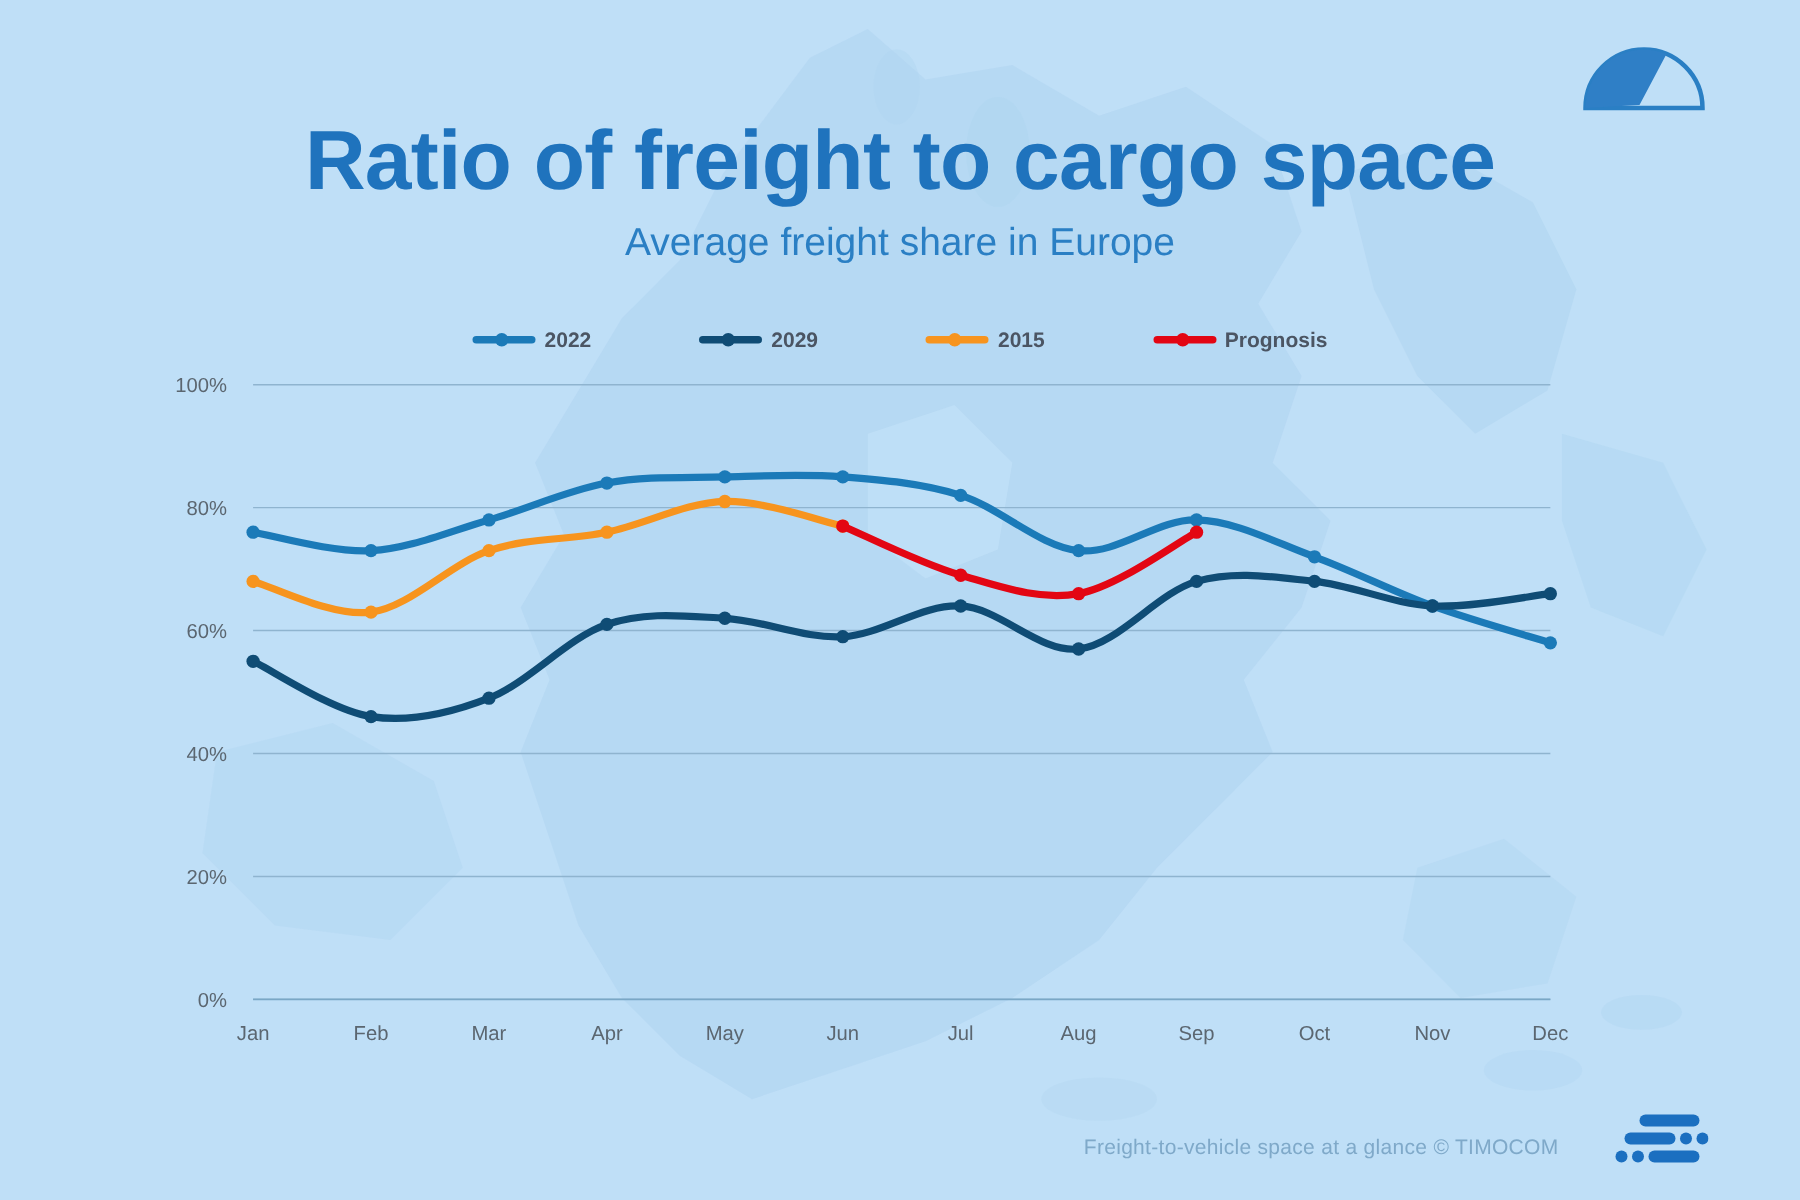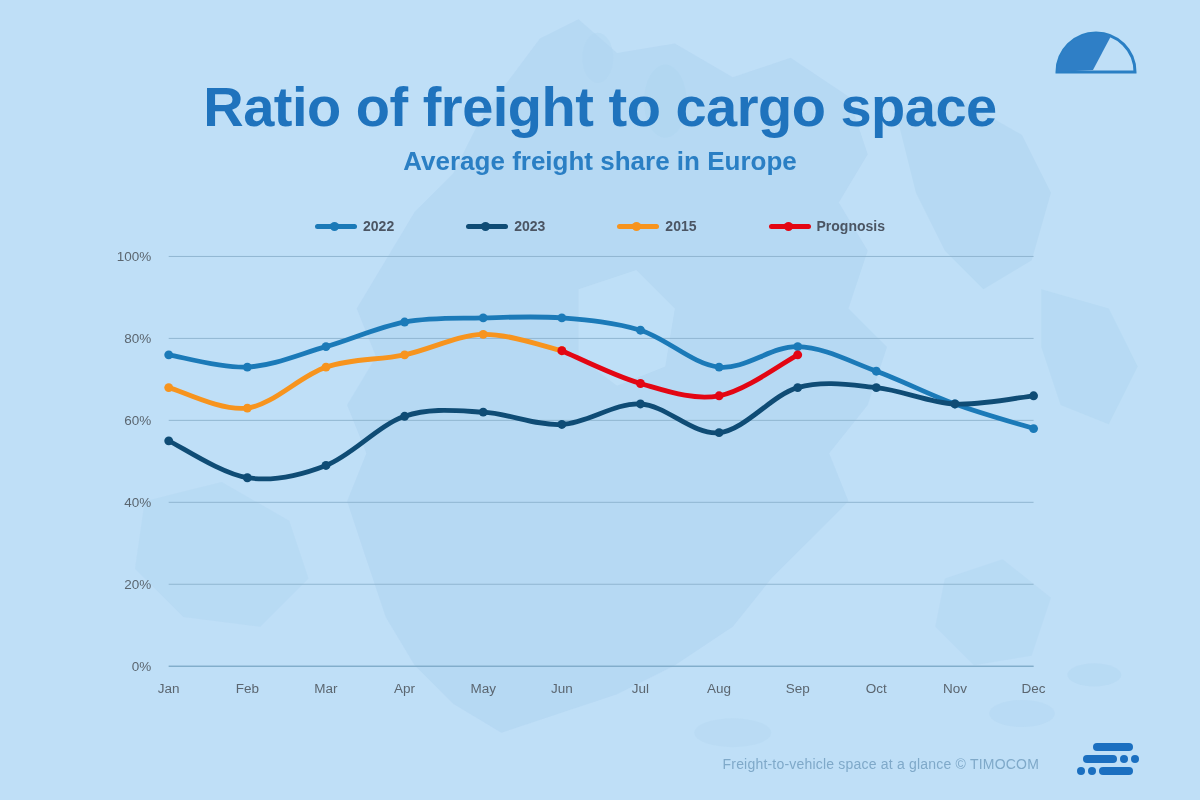--- a/index.html
+++ b/index.html
@@ -12,21 +12,21 @@
   #stage{position:absolute;inset:0;width:1157px;height:800px;}
   .map-layer{position:absolute;inset:0;pointer-events:none;}
   .chart-wrap{position:absolute;inset:0;}
   .title{
     position:absolute;left:0;top:78px;width:1200px;text-align:center;
     font-size:56px;font-weight:bold;color:#1f73bd;letter-spacing:-0.5px;
     line-height:1.05;
   }
   .subtitle{
     position:absolute;left:0;top:146px;width:1200px;text-align:center;
-    font-size:26px;color:#2a7fc4;font-weight:bold;
+    font-size:26px;color:#2a7fc4;font-weight:normal;
   }
   .legend{
     position:absolute;left:0;top:218px;width:1200px;
     display:flex;justify-content:center;gap:72px;align-items:center;
   }
   .legend-item{display:flex;align-items:center;gap:6px;font-weight:bold;}
   .legend-swatch{position:relative;width:42px;height:12px;display:inline-block;}
   .legend-swatch i{
     position:absolute;left:0;top:4px;width:42px;height:5px;border-radius:3px;display:block;
   }
@@ -90,21 +90,21 @@
         <i style="background:#1b7ab8"></i>
           <b style="background:#1b7ab8"></b>
       </span>
       <span class="legend-label">2022</span>
     </div>
     <div class="legend-item">
       <span class="legend-swatch">
         <i style="background:#0f4c75"></i>
           <b style="background:#0f4c75"></b>
       </span>
-      <span class="legend-label">2023</span>
+      <span class="legend-label">2029</span>
     </div>
     <div class="legend-item">
       <span class="legend-swatch">
         <i style="background:#f7941e"></i>
           <b style="background:#f7941e"></b>
       </span>
       <span class="legend-label">2015</span>
     </div>
     <div class="legend-item">
       <span class="legend-swatch">

